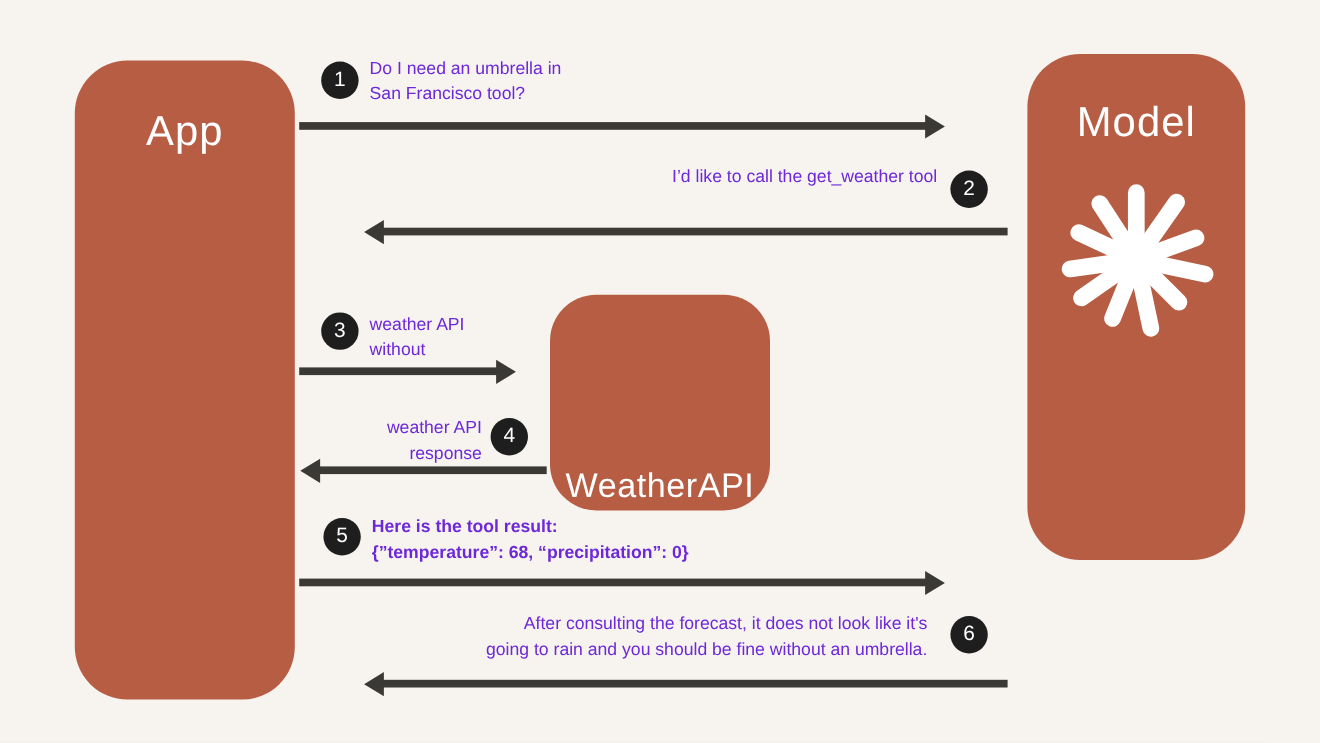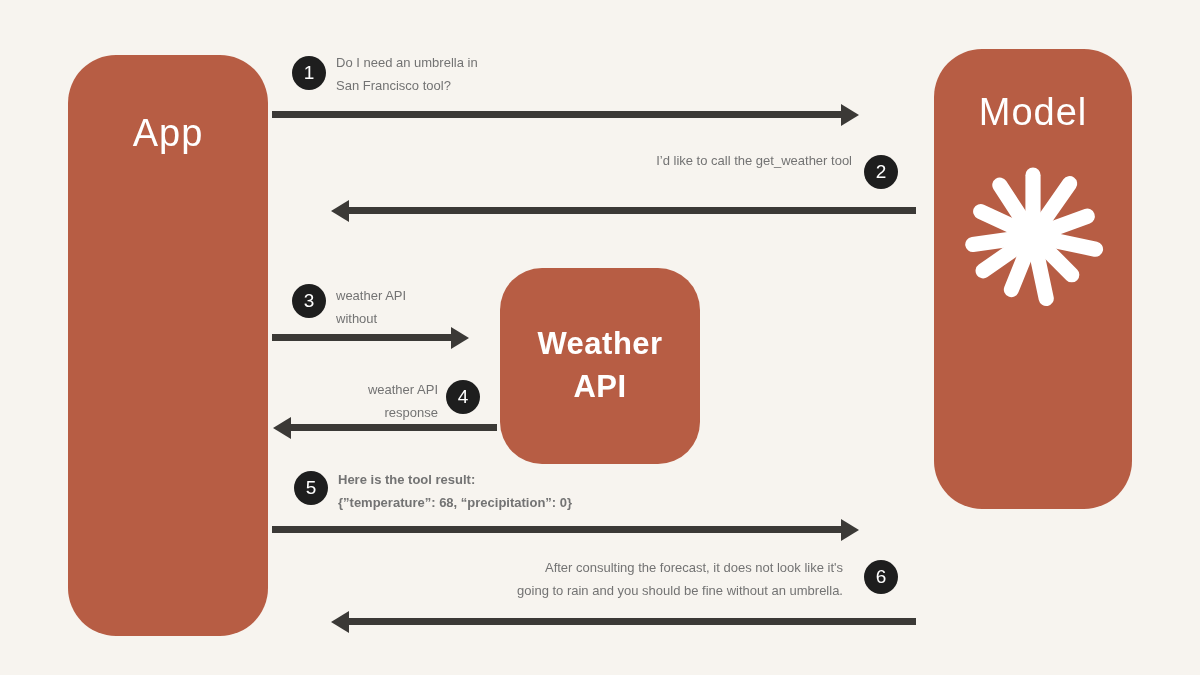--- a/index.html
+++ b/index.html
@@ -22,29 +22,29 @@
     background: #b75d44;
     color: #ffffff;
   }
   .node-tall { border-radius: 48px; }
   .node-title {
     text-align: center;
     font-size: 38px;
     letter-spacing: 1px;
     font-weight: 400;
   }
-  #app-node   { left: 68px;  top: 55px; width: 200px; height: 581px; padding-top: 57px; }
+  #app-node   { left: 68px;  top: 55px; width: 200px; height: 581px; padding-top: 44px; }
   #model-node { left: 934px; top: 49px; width: 198px; height: 460px; padding-top: 42px; }
 
   #weather-node {
     left: 500px; top: 268px; width: 200px; height: 196px;
     border-radius: 42px;
-    display: flex; flex-direction: column;
-    align-items: center; justify-content: center;
-    font-size: 31px; line-height: 1.38; letter-spacing: 0.5px; font-weight: bold;
+    display: flex; flex-direction: row;
+    align-items: flex-end; justify-content: center;
+    font-size: 31px; line-height: 1.38; letter-spacing: 0.5px;
   }
 
   .starburst-wrap {
     width: 152px; height: 152px;
     margin: 26px auto 0 auto;
   }
   .starburst-wrap svg { width: 100%; height: 100%; }
 
   
   .arrow {
@@ -90,23 +90,23 @@
   #badge-1 { left: 292px; top: 56px; }
   #badge-2 { left: 864px; top: 155px; }
   #badge-3 { left: 292px; top: 284px; }
   #badge-4 { left: 446px; top: 380px; }
   #badge-5 { left: 294px; top: 471px; }
   #badge-6 { left: 864px; top: 560px; }
 
   
   .msg {
     position: absolute;
-    font-size: 13px;
+    font-size: 16px;
     line-height: 23px;
-    color: #737373;
+    color: #6d28d9;
     white-space: nowrap;
   }
   .msg.align-right { text-align: right; }
   #msg-1 { left: 336px; top: 51px; }
   #msg-2 { right: 348px; top: 149px; }
   #msg-3 { left: 336px; top: 284px; }
   #msg-4 { right: 762px; top: 378px; }
   #msg-5 { left: 338px; top: 468px; font-weight: bold; }
   #msg-6 { right: 357px; top: 556px; }
 </style>

